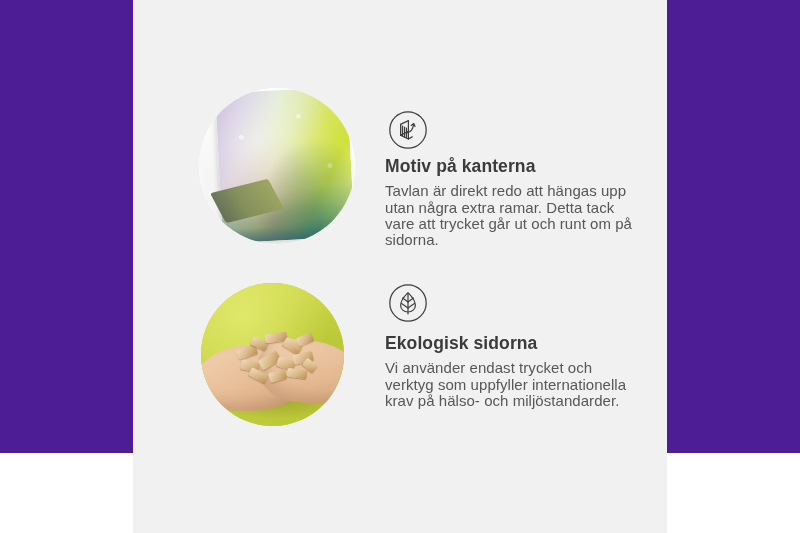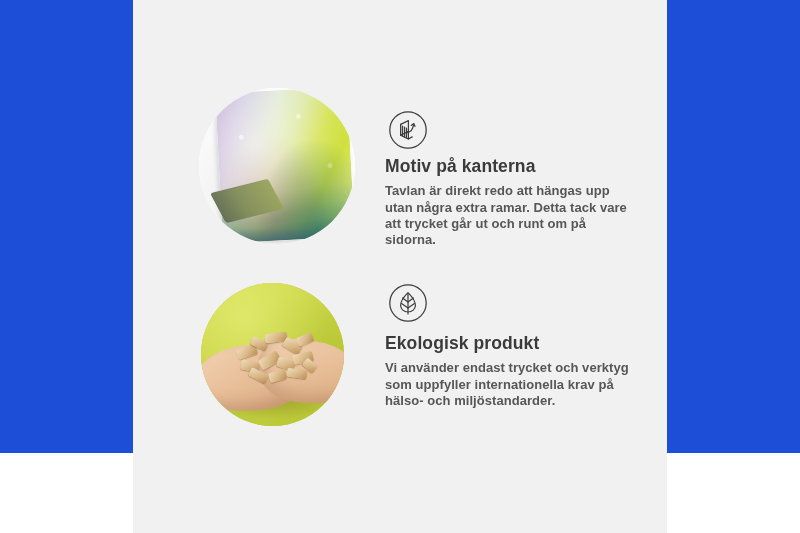--- a/index.html
+++ b/index.html
@@ -13,21 +13,21 @@
     background: #ffffff;
     font-family: "Liberation Sans", "DejaVu Sans", sans-serif;
     -webkit-font-smoothing: antialiased;
   }
 
   
   .page {
     position: relative;
     width: 800px;
     height: 453px;
-    background: #1d4ed8;
+    background: #4c1d95;
   }
   .content-panel {
     position: absolute;
     left: 133px;
     top: 0;
     width: 534px;
     height: 533px;
     background: #f1f1f1;
   }
 
@@ -193,22 +193,22 @@
   .feature-title {
     margin: 0 0 7px 0;
     font-size: 17.5px;
     font-weight: 600;
     color: #3b3b3b;
     letter-spacing: 0.1px;
     line-height: 1.15;
   }
   .feature-body {
     margin: 0;
-    font-size: 13px;
-    font-weight: 700;
+    font-size: 15px;
+    font-weight: 400;
     color: #575757;
     line-height: 16.4px;
     letter-spacing: 0.05px;
   }
 </style>
 </head>
 <body>
 
 <div class="page">
 
@@ -275,18 +275,18 @@
           <path d="M20 11.2 L20 31.0"></path>
           <path d="M20 19.0 L14.6 15.0"></path>
           <path d="M20 19.0 L25.4 15.0"></path>
           <path d="M20 25.0 L13.6 20.6"></path>
           <path d="M20 25.0 L26.4 20.6"></path>
         </g>
       </svg>
     </div>
 
     <div class="feature-text text-2">
-      <h2 class="feature-title">Ekologisk produkt</h2>
+      <h2 class="feature-title">Ekologisk sidorna</h2>
       <p class="feature-body">Vi använder endast trycket och verktyg som uppfyller internationella krav på hälso- och miljöstandarder.</p>
     </div>
 
   </div>
 </div>
 
 </body></html>

